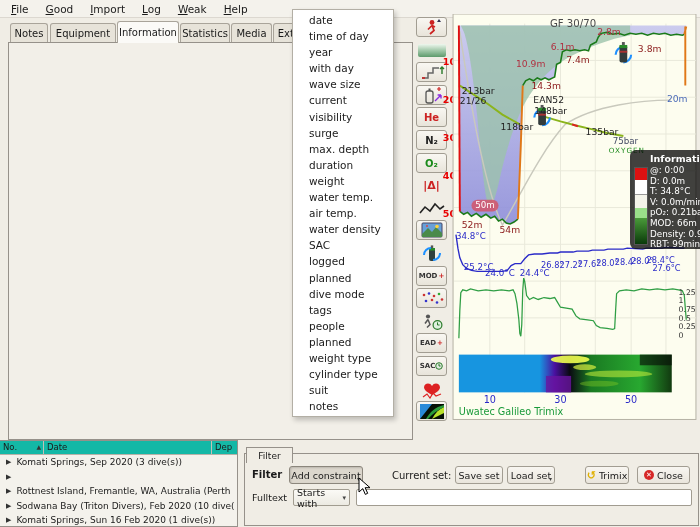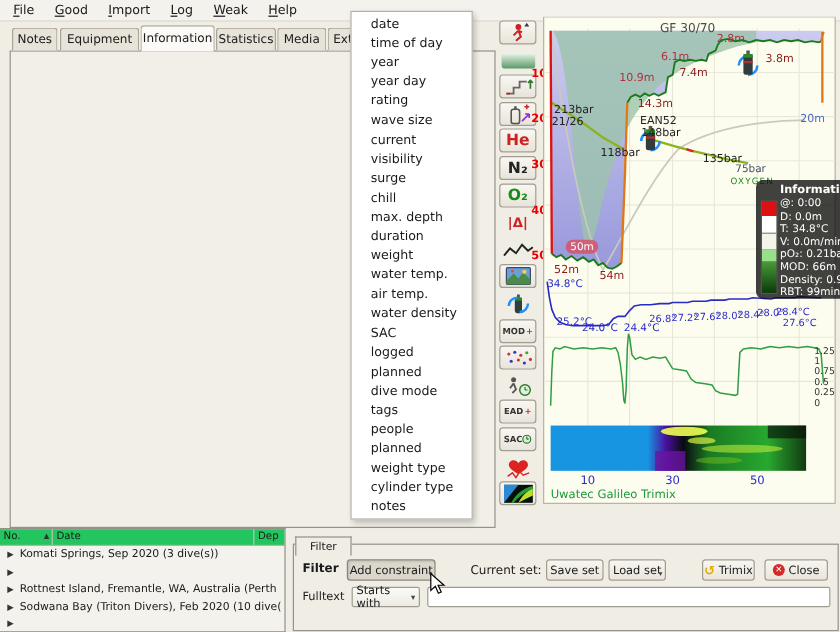--- a/index.html
+++ b/index.html
@@ -27,33 +27,33 @@
   .star-on{color:#f2dc16;text-shadow:0 0 1px #a89000;font-size:12px;letter-spacing:0}
   .star-off{color:#e4e2da;text-shadow:0 0 1px #9a9a92;font-size:12px}
   .rmin,.rmax{position:absolute;bottom:3px;color:#3a3ace;font-size:7.5px}
   .rmin{left:5px}.rmax{right:5px}
   
   .cmenu{left:292px;top:9px;width:100px;background:#fff;border:1px solid #b3afa5;z-index:40;box-shadow:2px 3px 5px rgba(0,0,0,.22);padding:2px 0}
   .cmenu-item{height:16.1px;line-height:16.1px;padding-left:16px;font-size:10.5px;color:#1a1a1a;white-space:nowrap}
   
   .tbtn{left:416px;width:31px;height:20px;display:flex;align-items:center;justify-content:center;box-sizing:border-box}
   .tbtn.framed{background:linear-gradient(#f9f7f2,#e8e4da);border:1px solid #a29d92;border-radius:3px}
-  .tlab{font-weight:bold;font-size:13px}
+  .tlab{font-weight:bold;font-size:10px}
   .mini-plus{color:#c22;font-size:7px;font-weight:bold;margin-left:1px}
   
   .dtick{color:#e80000;font-weight:bold;font-size:9.5px;width:20px;text-align:right}
   
   .tooltip{left:630px;top:150px;width:92px;height:99px;background:rgba(12,12,12,.78);border-radius:6px;z-index:20;color:#fff;padding:3px 4px 3px 20px;box-sizing:border-box}
   .tooltip .tt-title{font-weight:bold;font-size:9.5px;margin-bottom:1px}
   .tooltip .tt-line{font-size:8.8px;line-height:10.6px;white-space:nowrap}
   .ttbar{position:absolute;left:4px;top:17px;width:12px;height:76px;border:1px solid #555}
   .ttbar div{width:100%}
   
   .dlist{left:0;top:440px;width:238px;height:87px;background:#f4f2ec;border:1px solid #96918a;border-left:none;box-sizing:border-box}
-  .dl-head{position:absolute;left:0;top:0;width:100%;height:13px;background:#22c55e;border-bottom:1px solid #b7b2a8;font-size:8.5px;display:flex}
+  .dl-head{position:absolute;left:0;top:0;width:100%;height:13px;background:#14b8a6;border-bottom:1px solid #b7b2a8;font-size:8.5px;display:flex}
   .dl-col{border-right:1px solid #c5c0b6;padding:1px 3px;box-sizing:border-box;position:relative}
   .dl-row{position:absolute;left:0;width:100%;height:14.5px;font-size:9px;display:flex;align-items:center;white-space:nowrap;overflow:hidden}
   .dl-exp{color:#333;font-size:7px;margin:0 5px 0 6px}
   
   .fpanel{left:244px;top:453px;width:455px;height:73px;background:#f0ede5;border:1px solid #96918a;box-sizing:border-box;z-index:5}
   .ftab{left:246px;top:447px;width:47px;height:16px;background:#f0ede5;border:1px solid #96918a;border-bottom:none;font-size:9px;display:flex;align-items:center;justify-content:center;z-index:6;box-sizing:border-box}
   .btn{background:linear-gradient(#f8f6f1,#e9e5dc);border:1px solid #a29d92;border-radius:3px;font-size:9.5px;
        display:flex;align-items:center;justify-content:center;box-sizing:border-box;gap:3px}
   .btn.pressed{background:#dcd7cd;border-color:#8b867c;box-shadow:inset 1px 1px 2px rgba(0,0,0,.15)}
   .menu-arr{position:absolute;right:2px;bottom:1px;font-size:6px;color:#444}
@@ -450,20 +450,21 @@
       <div class="dl-row" style="top: 43px;">
         <span class="dl-exp">▶</span>
         <span>Rottnest Island, Fremantle, WA, Australia (Perth</span>
       </div>
       <div class="dl-row" style="top: 57.5px;">
         <span class="dl-exp">▶</span>
         <span>Sodwana Bay (Triton Divers), Feb 2020 (10 dive(</span>
       </div>
       <div class="dl-row" style="top: 72px;">
         <span class="dl-exp">▶</span>
+        <span>Komati Springs, Sun 16 Feb 2020 (1 dive(s))</span>
       </div>
     </div>
 </div>
 
 <div class="abs fpanel"></div>
 <div class="abs ftab">
     <span>Filter</span>
   </div>
 <div class="abs" style="left:252px;top:469px;font-weight:bold;font-size:10px;z-index:6">Filter</div>
 <div class="abs btn pressed" style="left:289px;top:466px;width:74px;height:18px;z-index:6">
@@ -491,41 +492,40 @@
     <span>Starts with</span>
     <span class="carr">▾</span>
   </div>
 <input class="abs" style="left: 356px; top: 489px; width: 336px; height: 17px; box-sizing: border-box; border: 1px solid rgb(161, 156, 144); border-radius: 2px; background: rgb(255, 255, 255); font-size: 9.5px; z-index: 6;" value="">
 
 <div class="abs cmenu">
   <div>
       <div class="cmenu-item">date</div>
       <div class="cmenu-item">time of day</div>
       <div class="cmenu-item">year</div>
-      <div class="cmenu-item">year day</div>
-      <div class="cmenu-item">rating</div>
+      <div class="cmenu-item">with day</div>
       <div class="cmenu-item">wave size</div>
       <div class="cmenu-item">current</div>
       <div class="cmenu-item">visibility</div>
       <div class="cmenu-item">surge</div>
-      <div class="cmenu-item">chill</div>
       <div class="cmenu-item">max. depth</div>
       <div class="cmenu-item">duration</div>
       <div class="cmenu-item">weight</div>
       <div class="cmenu-item">water temp.</div>
       <div class="cmenu-item">air temp.</div>
       <div class="cmenu-item">water density</div>
       <div class="cmenu-item">SAC</div>
       <div class="cmenu-item">logged</div>
       <div class="cmenu-item">planned</div>
       <div class="cmenu-item">dive mode</div>
       <div class="cmenu-item">tags</div>
       <div class="cmenu-item">people</div>
       <div class="cmenu-item">planned</div>
       <div class="cmenu-item">weight type</div>
       <div class="cmenu-item">cylinder type</div>
+      <div class="cmenu-item">suit</div>
       <div class="cmenu-item">notes</div>
     </div>
 </div>
 
 <svg class="abs" style="left:358px;top:477px;z-index:60" width="14" height="19" viewBox="0 0 14 19">
   <path d="M1,1 L1,15 L4.8,11.6 L7.3,17.4 L9.7,16.3 L7.1,10.7 L12,10.7 Z" fill="#fff" stroke="#000" stroke-width="1"></path>
 </svg>
 
 </body></html>

